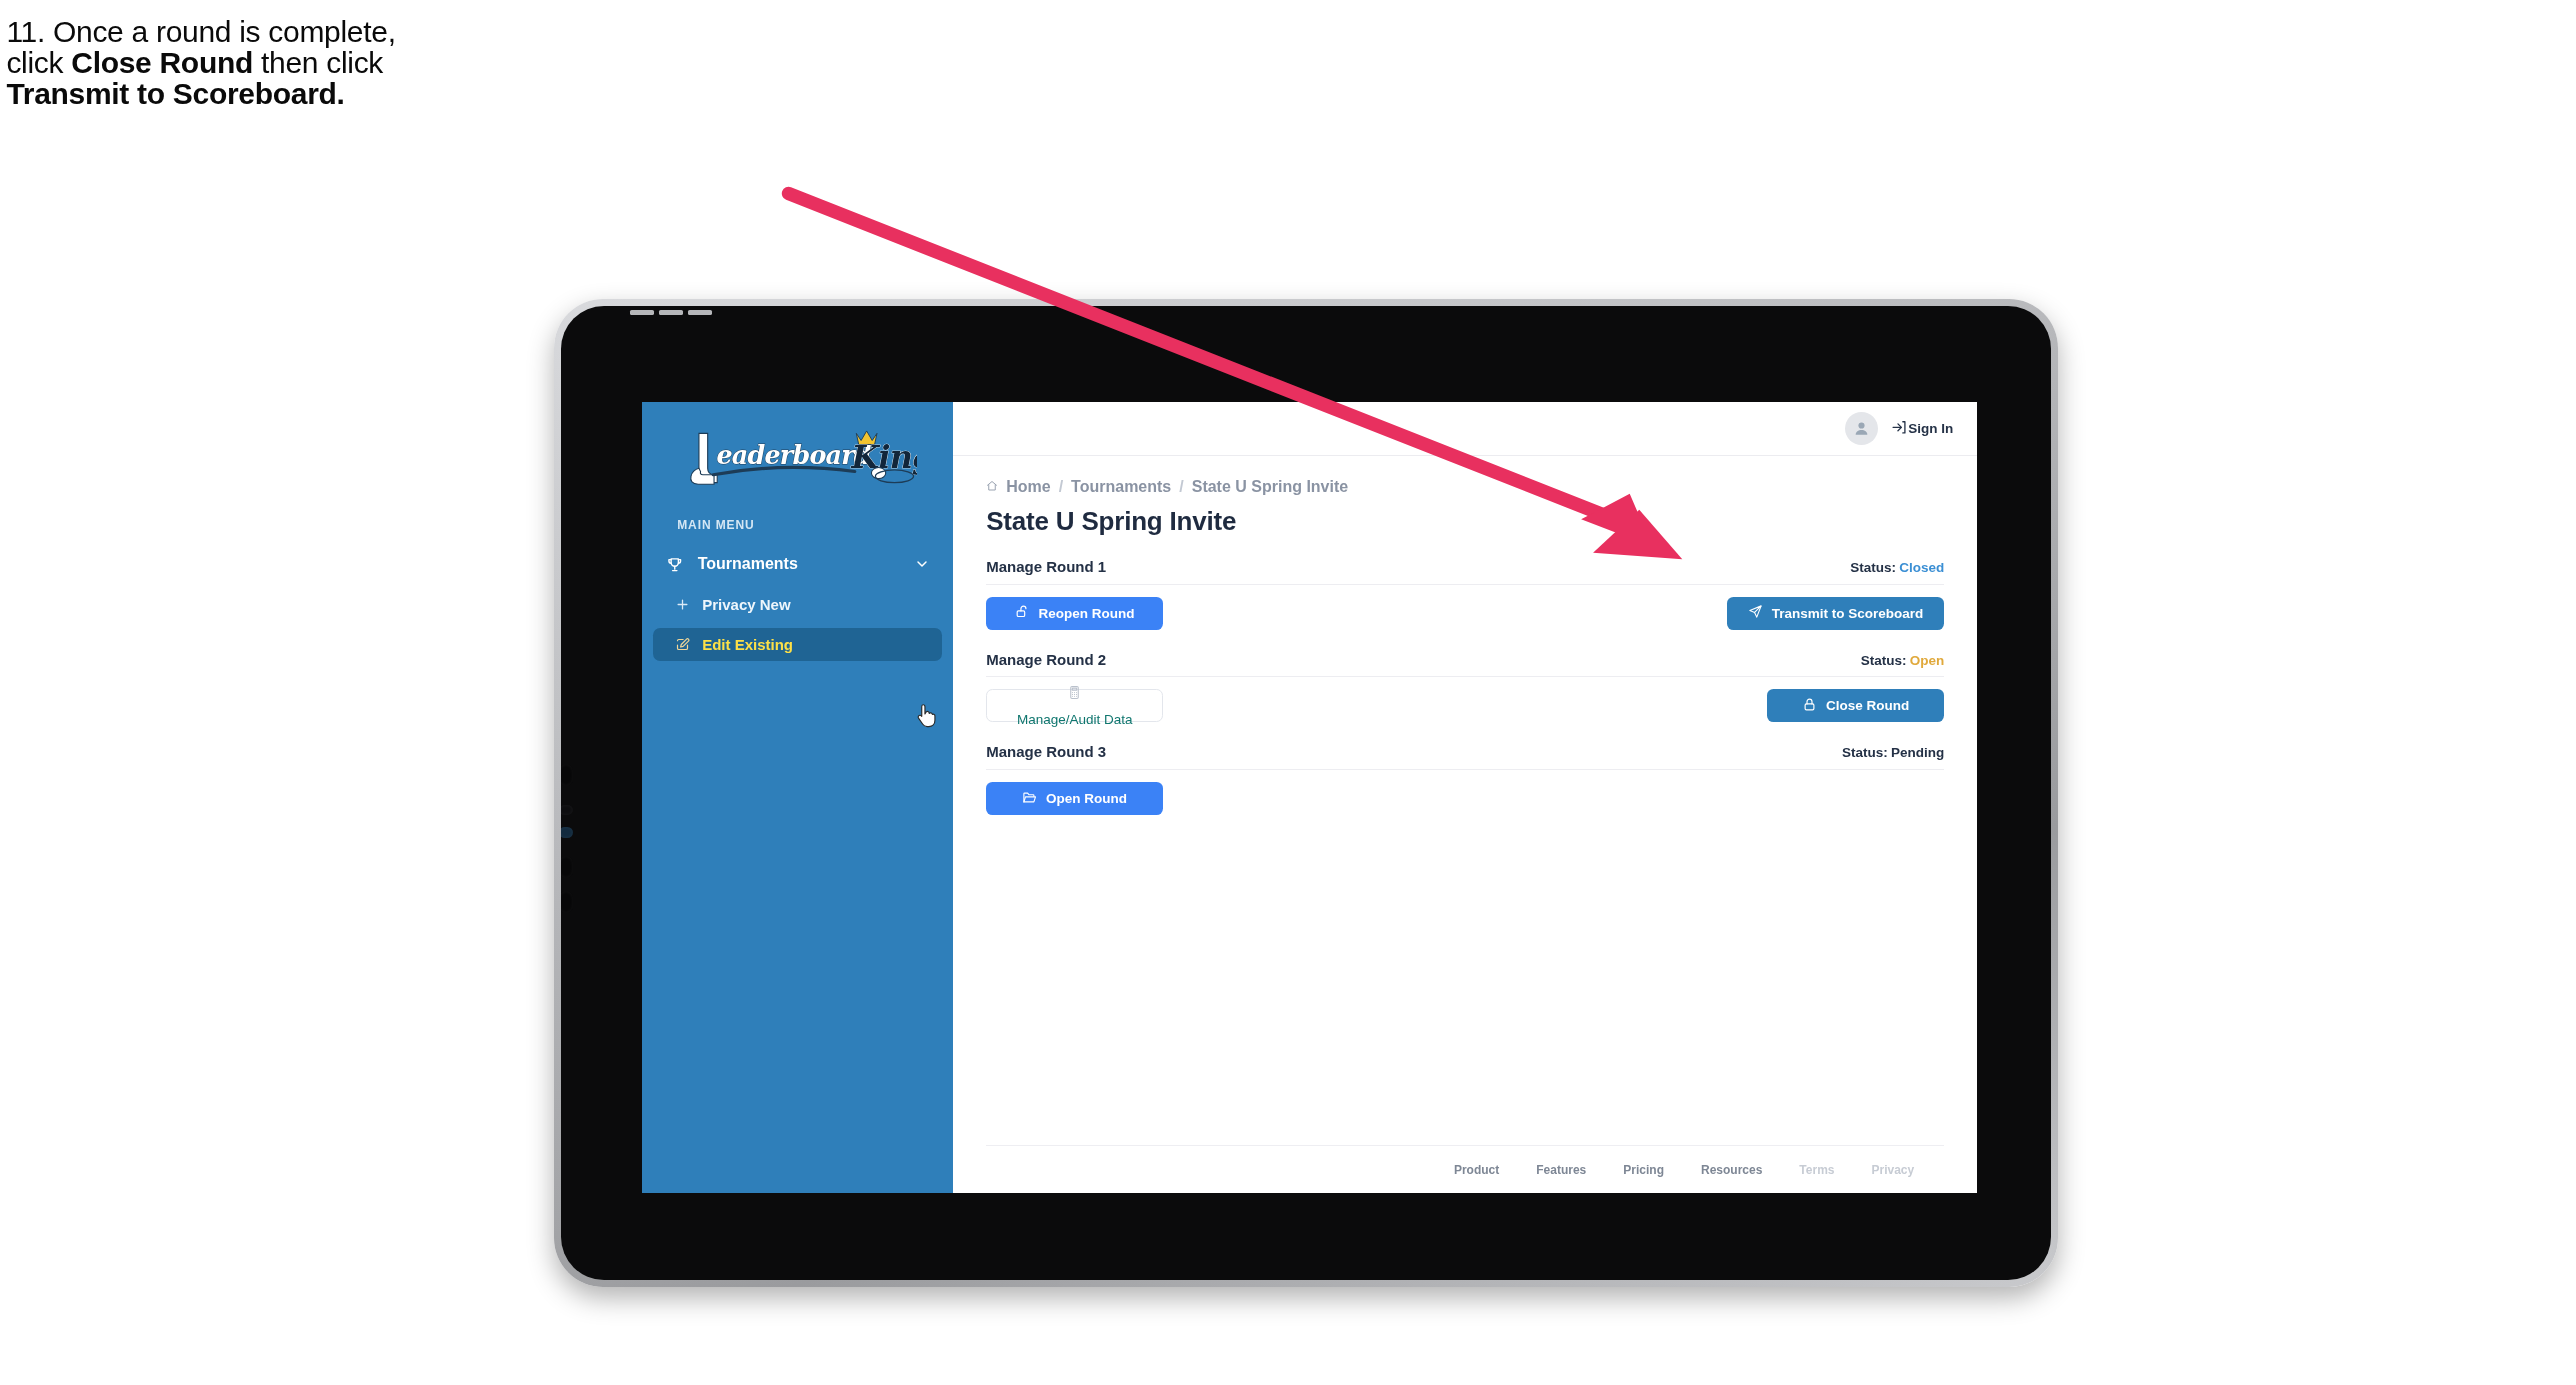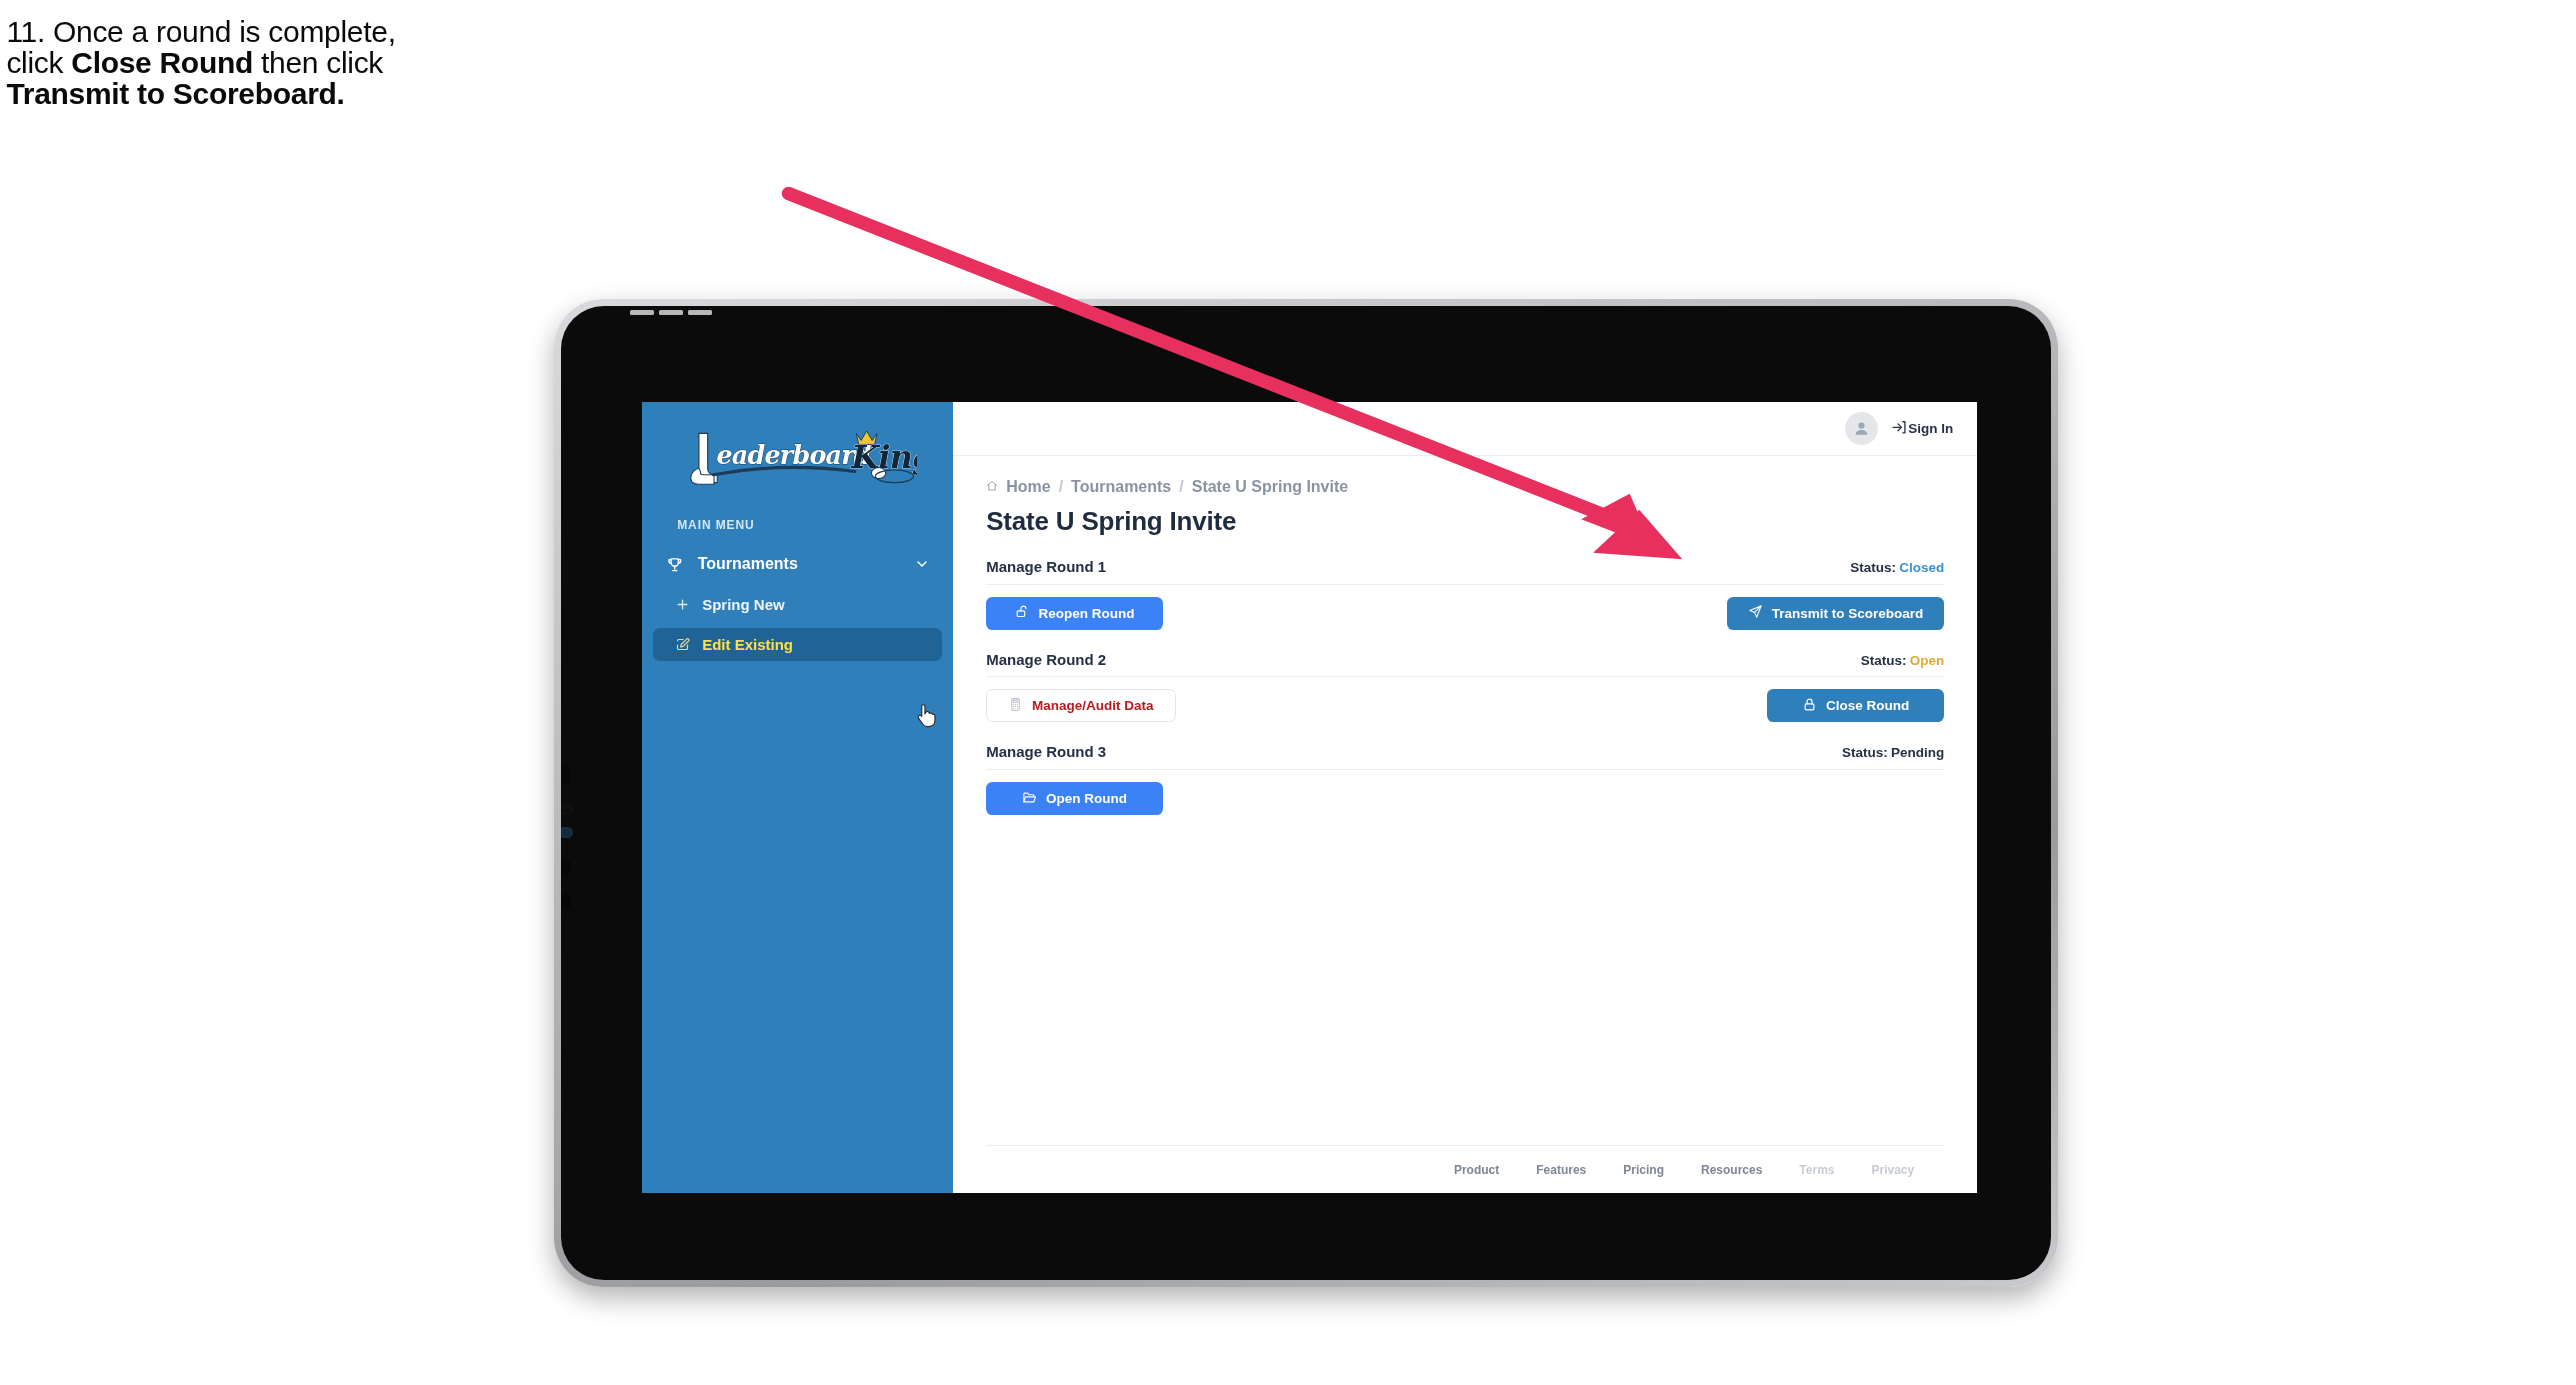--- a/index.html
+++ b/index.html
@@ -189,23 +189,24 @@
     border-radius: 6.4px;
     font-size: 13.5px; font-weight: 800;
     cursor: pointer;
     border: none;
     white-space: nowrap;
     font-family: "Liberation Sans", sans-serif;
   }
   .btn-gold { background:#3b82f6; color:#ffffff; min-width: 177px; justify-content:center; }
   .btn-blue { background:#2f7fba; color:#ffffff; min-width: 177px; justify-content:center; }
   .btn-ghost {
-    background:#ffffff; color:#b91c1c;
+    background:#ffffff; color:#0f766e;
     border:0.8px solid #e3e6ec; min-width:177px; justify-content:center;
-    font-weight:700;
+    font-weight:400;
+    flex-direction:column;
   }
 
   #footer {
     height: 48px;
     border-top: 0.8px solid #eeeef2;
     display:flex; align-items:center; justify-content:flex-end;
     gap: 37px;
     padding-right: 30px;
     margin: 0 33px;
   }
@@ -284,21 +285,21 @@
                   </svg>
               </span>
             </div>
 
             <div class="nav-sub">
               <span class="nav-ico">
                 <svg width="15" height="15" viewBox="0 0 24 24" fill="none" stroke="#dceaf6" stroke-width="2.1" stroke-linecap="round">
                     <path d="M12 5v14M5 12h14"></path>
                   </svg>
               </span>
-              <span class="nav-label">Spring New</span>
+              <span class="nav-label">Privacy New</span>
             </div>
 
             <div class="nav-sub active">
               <span class="nav-ico">
                 <svg width="15" height="15" viewBox="0 0 24 24" fill="none" stroke="#efd79a" stroke-width="1.9" stroke-linecap="round" stroke-linejoin="round">
                   <path d="M4 6a2 2 0 0 1 2-2h7"></path>
                     <path d="M20 13v5a2 2 0 0 1-2 2H6a2 2 0 0 1-2-2v-5"></path>
                   <path d="M18.5 3.5a2.1 2.1 0 0 1 3 3L13 15l-4 1 1-4z"></path>
                 </svg>
               </span>

